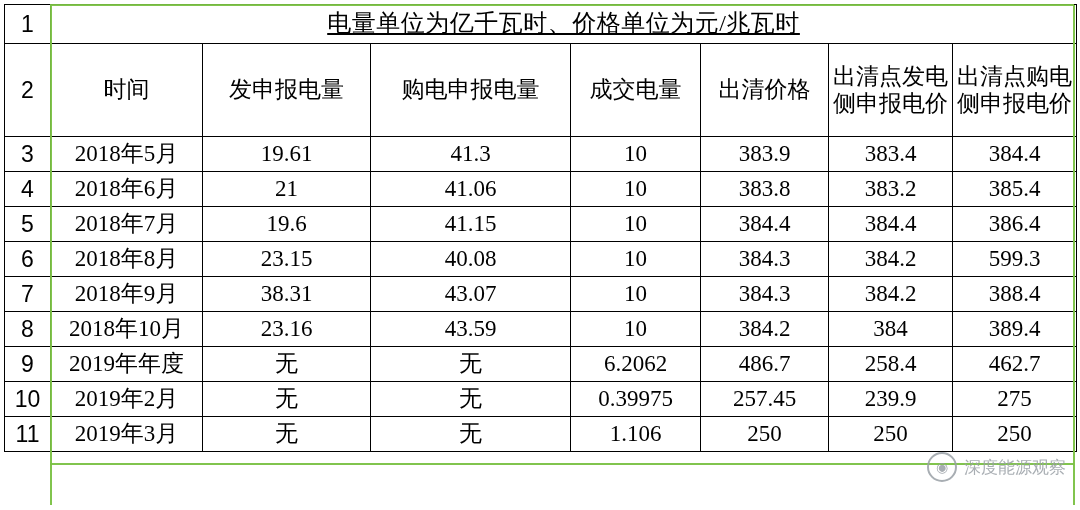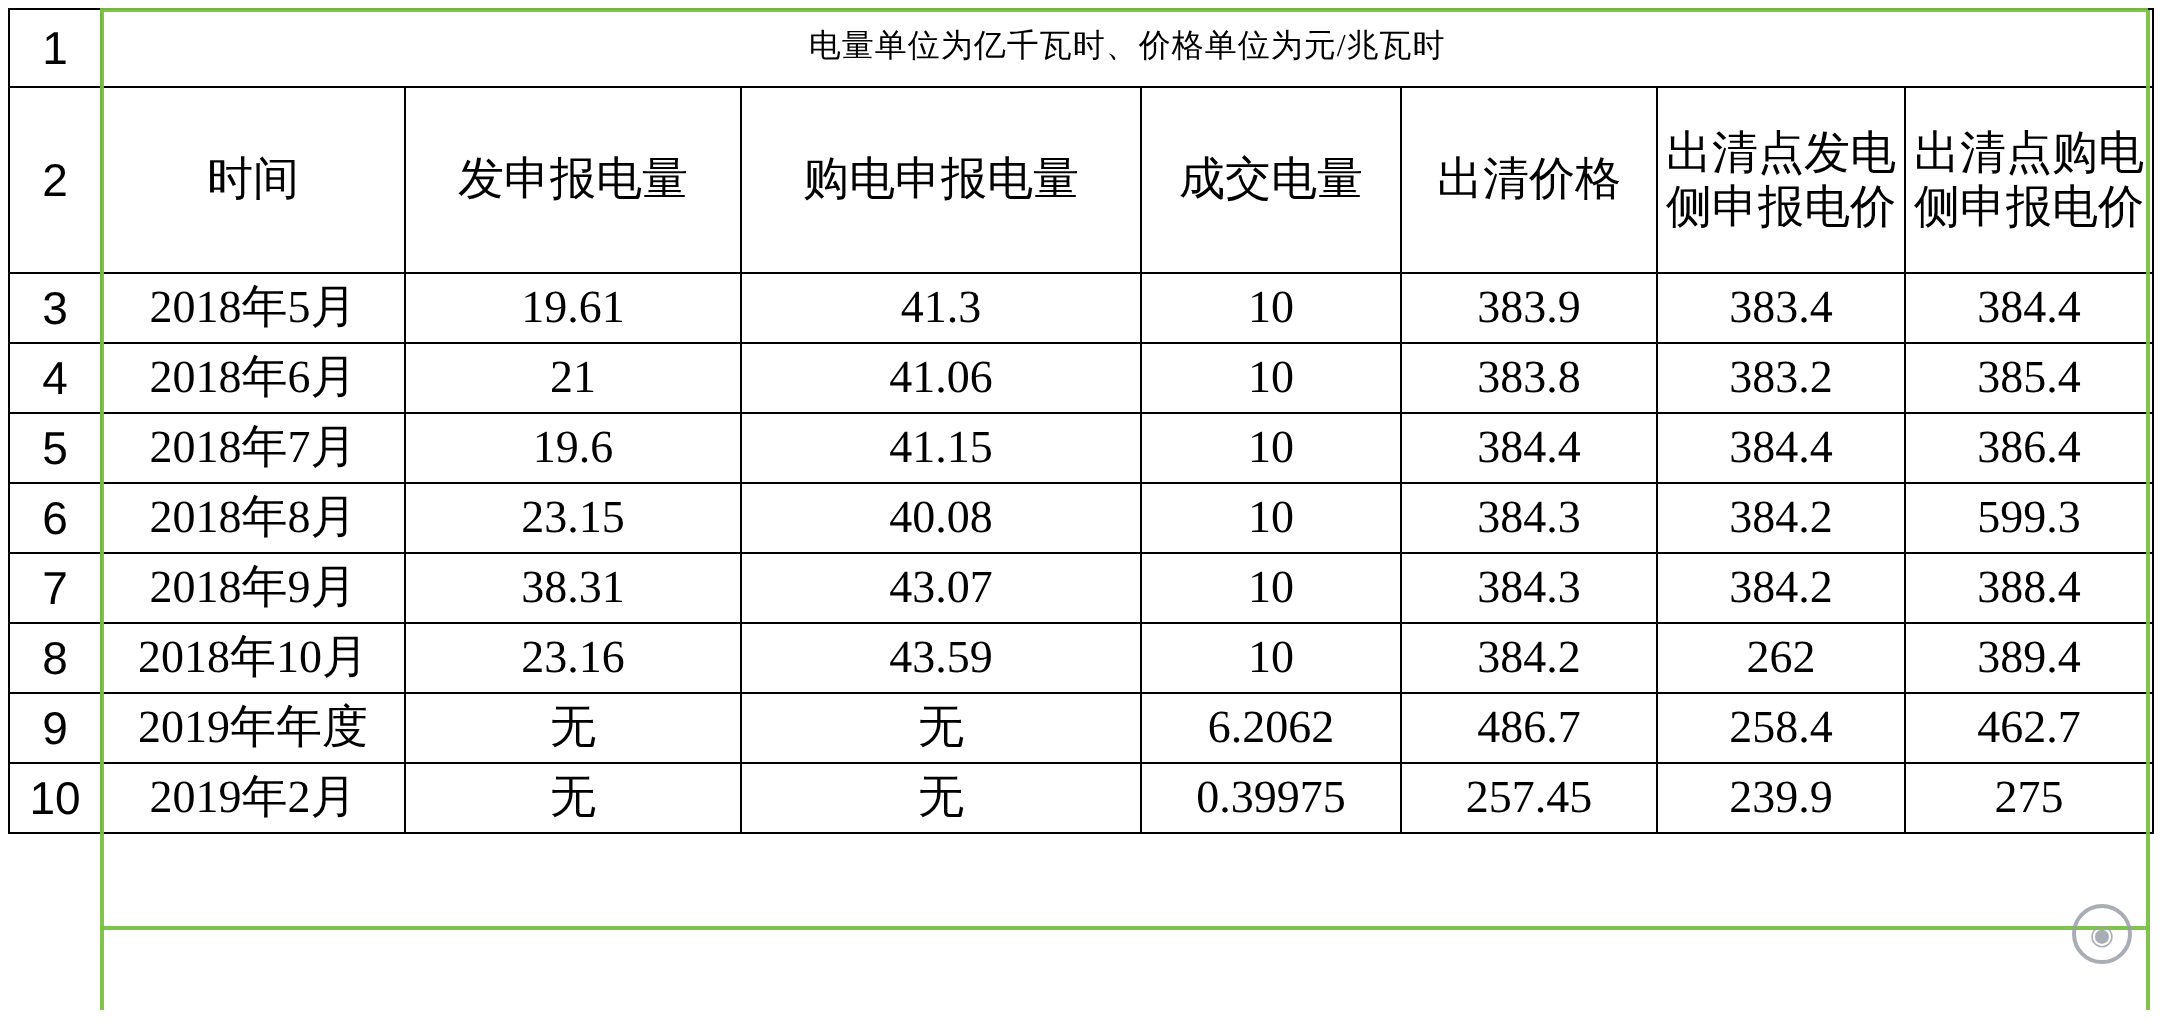--- a/index.html
+++ b/index.html
@@ -47,23 +47,24 @@
     background: #e9eced;
     border: 1px solid #b9c0c4;
     font-family: "Liberation Sans", "DejaVu Sans", sans-serif;
     font-size: 17px;
     color: #333333;
     width: 46px;
   }
 
   
   tr.title-row td.title-cell {
-    font-size: 16px;
+    font-size: 24px;
     height: 38px;
     letter-spacing: 0.5px;
+    text-decoration: underline;
   }
 
   
   tr.head-row td {
     font-size: 23px;
     height: 92px;
     font-weight: normal;
   }
   tr.head-row td.hdr-wrap {
     line-height: 1.18;
@@ -212,21 +213,21 @@
         <td>388.4</td>
       </tr>
 
       <tr class="data-row">
         <td class="rowhdr">8</td>
         <td>2018年10月</td>
         <td>23.16</td>
         <td>43.59</td>
         <td>10</td>
         <td>384.2</td>
-        <td>262</td>
+        <td>384</td>
         <td>389.4</td>
       </tr>
 
       <tr class="data-row">
         <td class="rowhdr">9</td>
         <td>2019年年度</td>
         <td>无</td>
         <td>无</td>
         <td>6.2062</td>
         <td>486.7</td>
@@ -238,27 +239,38 @@
         <td class="rowhdr">10</td>
         <td>2019年2月</td>
         <td>无</td>
         <td>无</td>
         <td>0.39975</td>
         <td>257.45</td>
         <td>239.9</td>
         <td>275</td>
       </tr>
 
+      <tr class="data-row">
+        <td class="rowhdr">11</td>
+        <td>2019年3月</td>
+        <td>无</td>
+        <td>无</td>
+        <td>1.106</td>
+        <td>250</td>
+        <td>250</td>
+        <td>250</td>
+      </tr>
 
 
     </tbody>
   </table>
 
   <div class="green-line-v" style="left:50px; top:5px; height:500px;"></div>
   <div class="green-line-v" style="left:1073px; top:5px; height:500px;"></div>
   <div class="green-line-h" style="left:50px; top:4px; width:1024px;"></div>
   <div class="green-line-h" style="left:50px; top:463px; width:1024px;"></div>
 
   <div class="watermark">
     <span class="wm-badge">◉</span>
+    <span>深度能源观察</span>
   </div>
 
 </div>
 
 </body></html>

